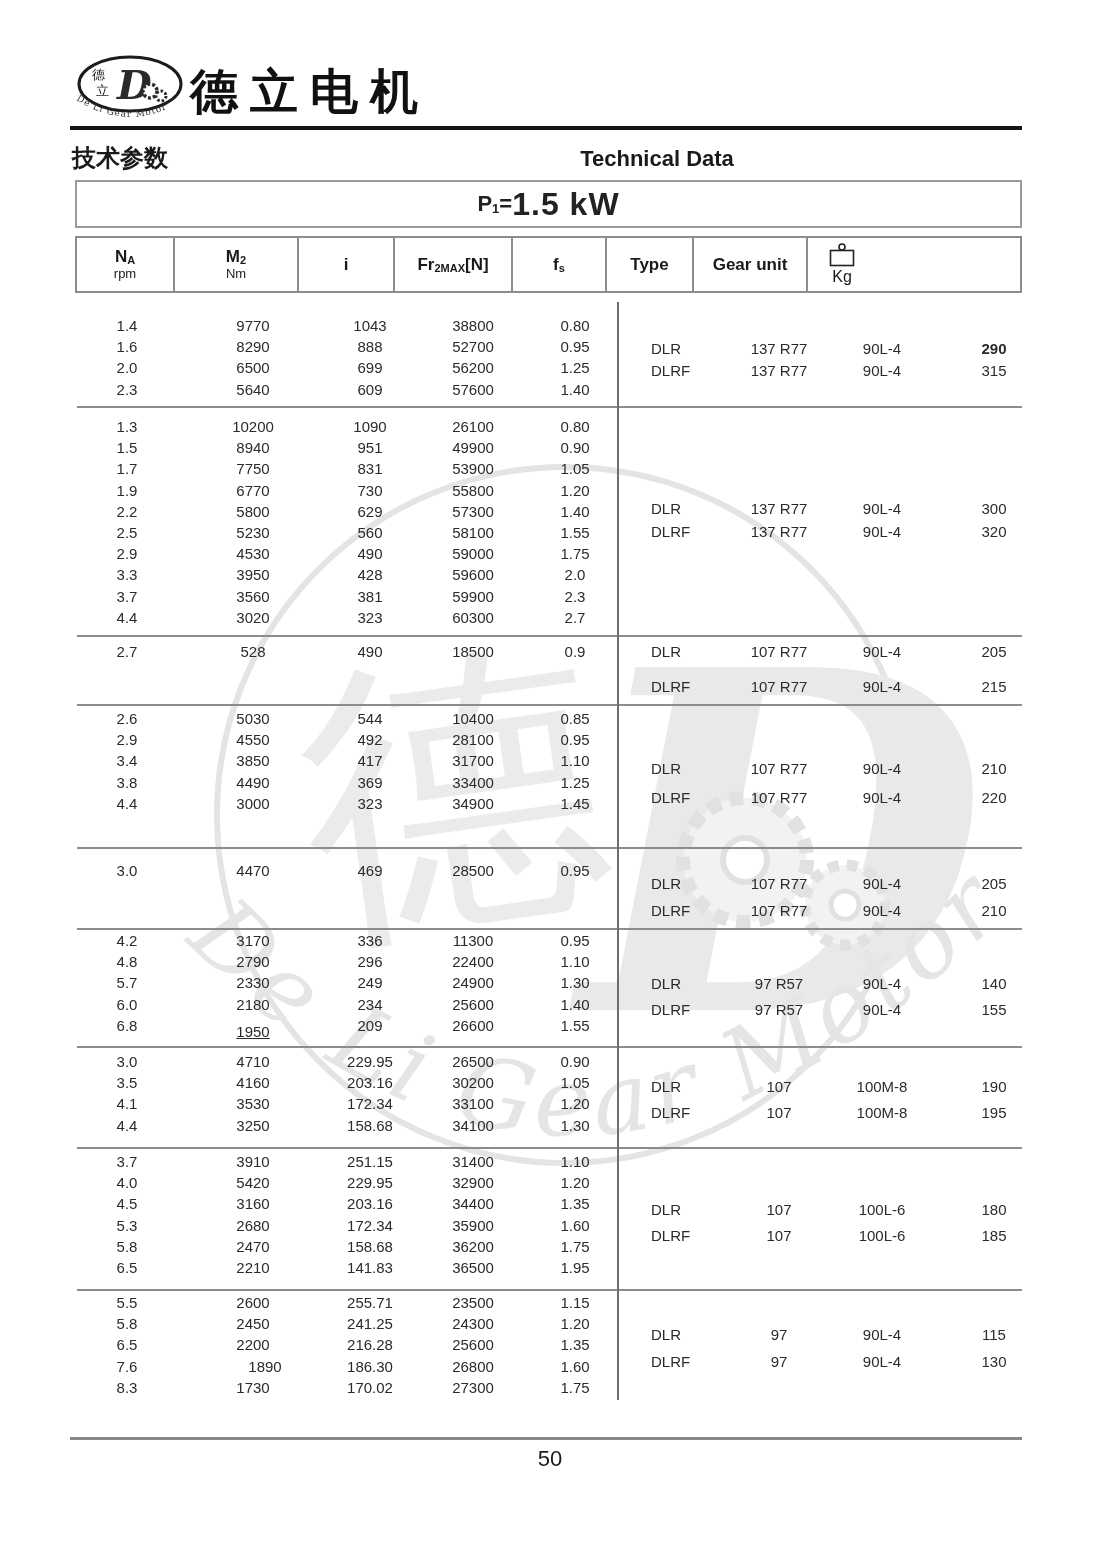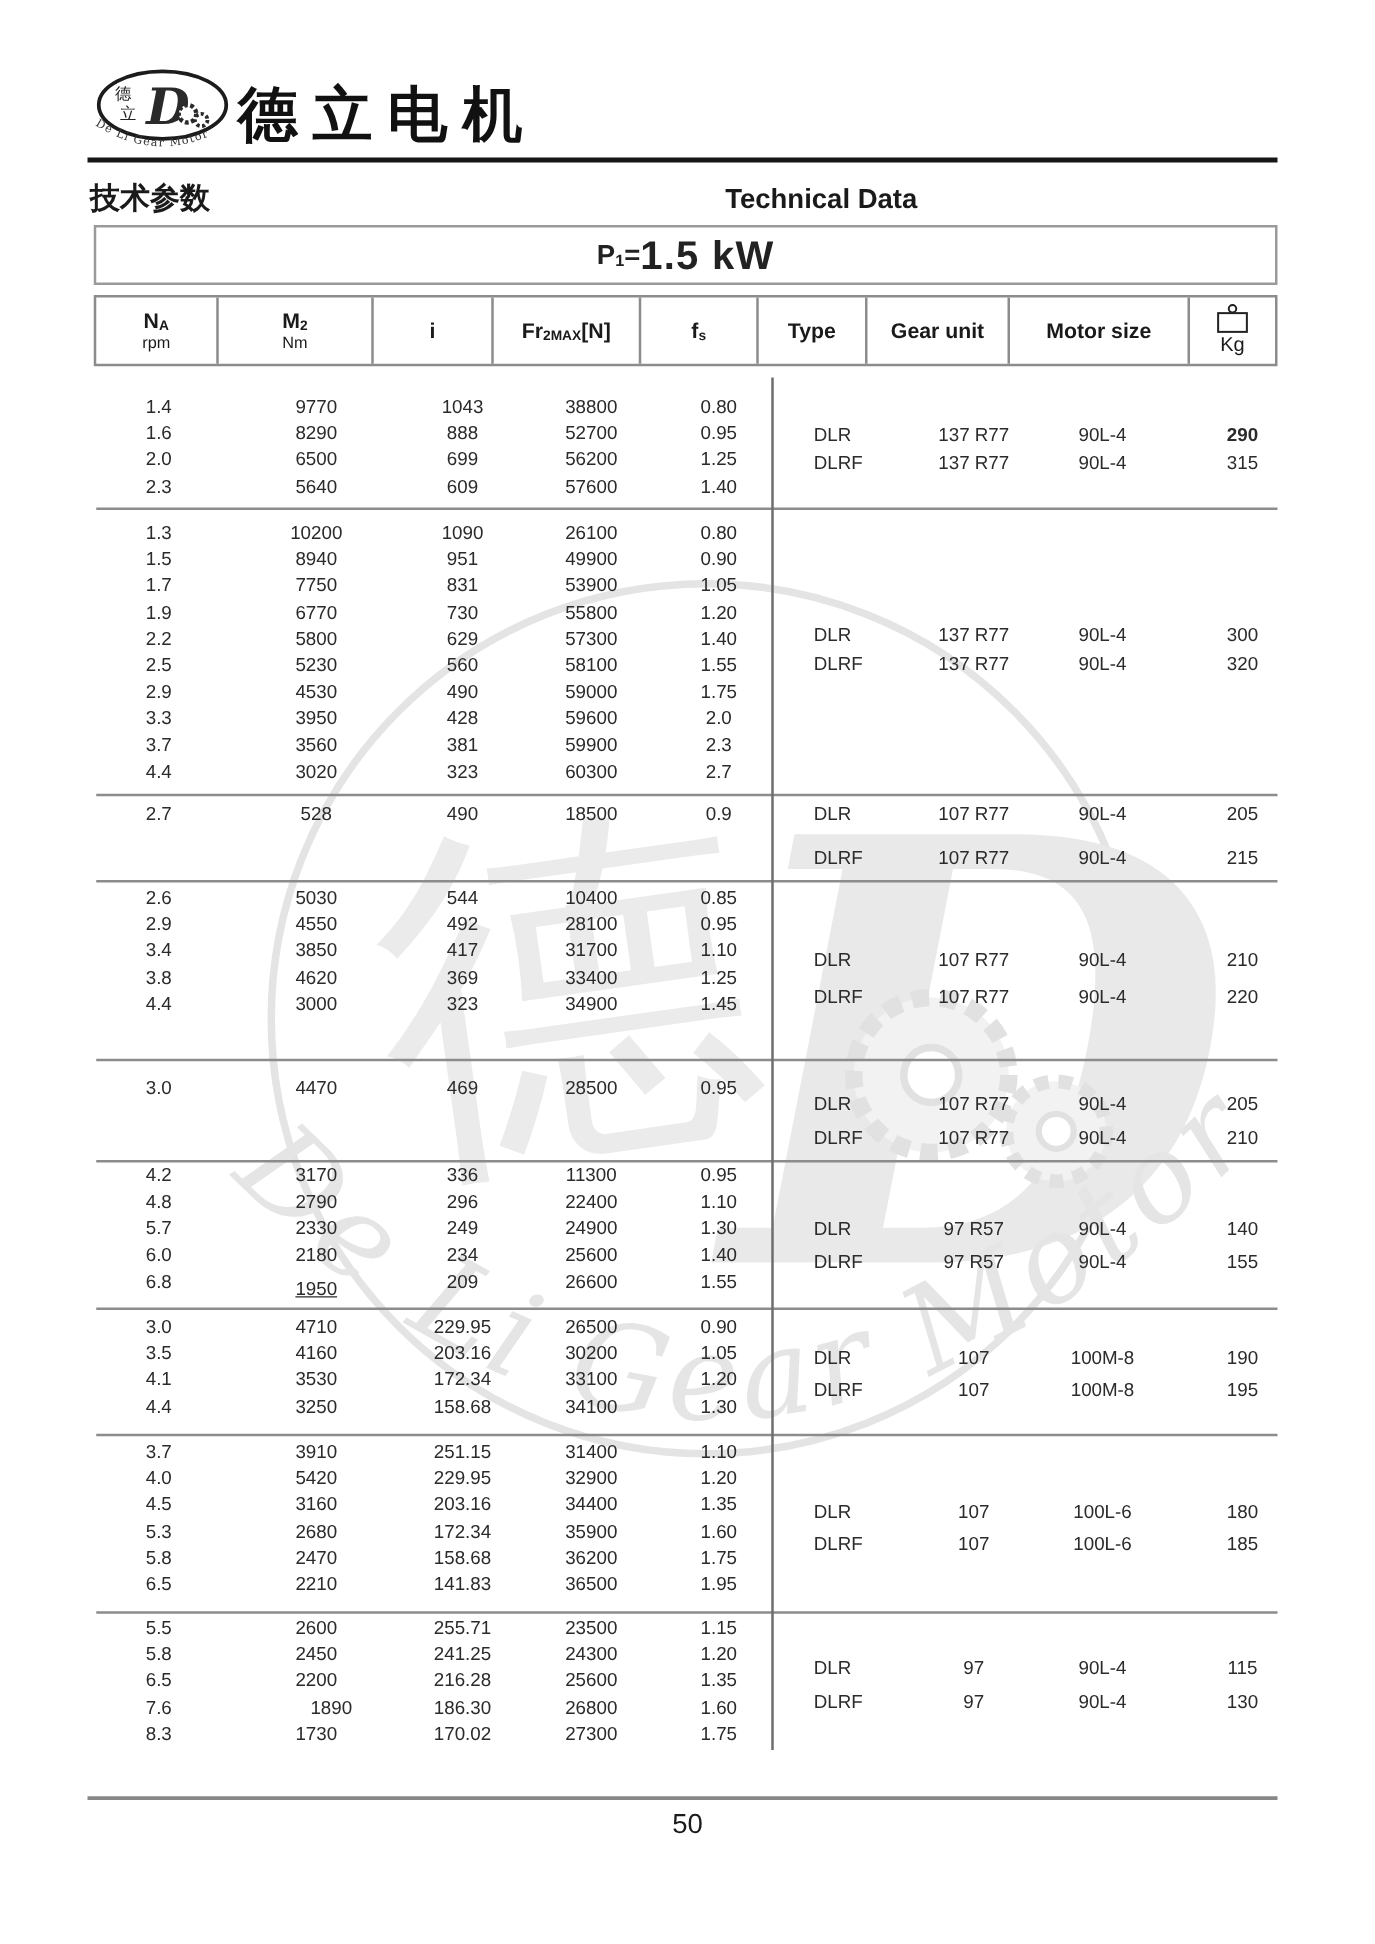--- a/index.html
+++ b/index.html
@@ -108,23 +108,20 @@
       <span class="h-main"><span>Fr</span><span class="h-sub">2MAX</span><span>[N]</span></span>
     </div>
     <div class="hcell" style="width:94px">
       <span class="h-main"><span>f</span><span class="h-sub">s</span></span>
     </div>
     <div class="hcell" style="width:87px">
       <span class="h-main">Type</span>
     </div>
     <div class="hcell" style="width:114px">
       <span class="h-main">Gear unit</span>
-    </div>
-    <div class="hcell" style="width:144px">
-      <span class="h-main">Motor size</span>
     </div>
     <div class="hcell kgcell" style="width:68px">
       <svg width="30" height="24" viewBox="0 0 30 24">
         <circle cx="15" cy="4" r="3" fill="none" stroke="#222" stroke-width="1.6"></circle>
         <rect x="3.5" y="7.5" width="23" height="15" fill="none" stroke="#222" stroke-width="1.6"></rect>
       </svg>
       <span class="h-unit">Kg</span>
     </div>
   </div>
 
@@ -244,21 +241,21 @@
         <span class="cell cc" style="left: 176px; top: 23.2px;">4550</span>
         <span class="cell cc" style="left: 293px; top: 23.2px;">492</span>
         <span class="cell cc" style="left: 396px; top: 23.2px;">28100</span>
         <span class="cell cc" style="left: 498px; top: 23.2px;">0.95</span>
         <span class="cell cc" style="left: 50px; top: 44.4px;">3.4</span>
         <span class="cell cc" style="left: 176px; top: 44.4px;">3850</span>
         <span class="cell cc" style="left: 293px; top: 44.4px;">417</span>
         <span class="cell cc" style="left: 396px; top: 44.4px;">31700</span>
         <span class="cell cc" style="left: 498px; top: 44.4px;">1.10</span>
         <span class="cell cc" style="left: 50px; top: 65.6px;">3.8</span>
-        <span class="cell cc" style="left: 176px; top: 65.6px;">4620</span>
+        <span class="cell cc" style="left: 176px; top: 65.6px;">4490</span>
         <span class="cell cc" style="left: 293px; top: 65.6px;">369</span>
         <span class="cell cc" style="left: 396px; top: 65.6px;">33400</span>
         <span class="cell cc" style="left: 498px; top: 65.6px;">1.25</span>
         <span class="cell cc" style="left: 50px; top: 86.8px;">4.4</span>
         <span class="cell cc" style="left: 176px; top: 86.8px;">3000</span>
         <span class="cell cc" style="left: 293px; top: 86.8px;">323</span>
         <span class="cell cc" style="left: 396px; top: 86.8px;">34900</span>
         <span class="cell cc" style="left: 498px; top: 86.8px;">1.45</span>
         <span class="cell" style="left: 574px; top: 52px;">DLR</span>
         <span class="cell cc" style="left: 702px; top: 52px;">107 R77</span>

